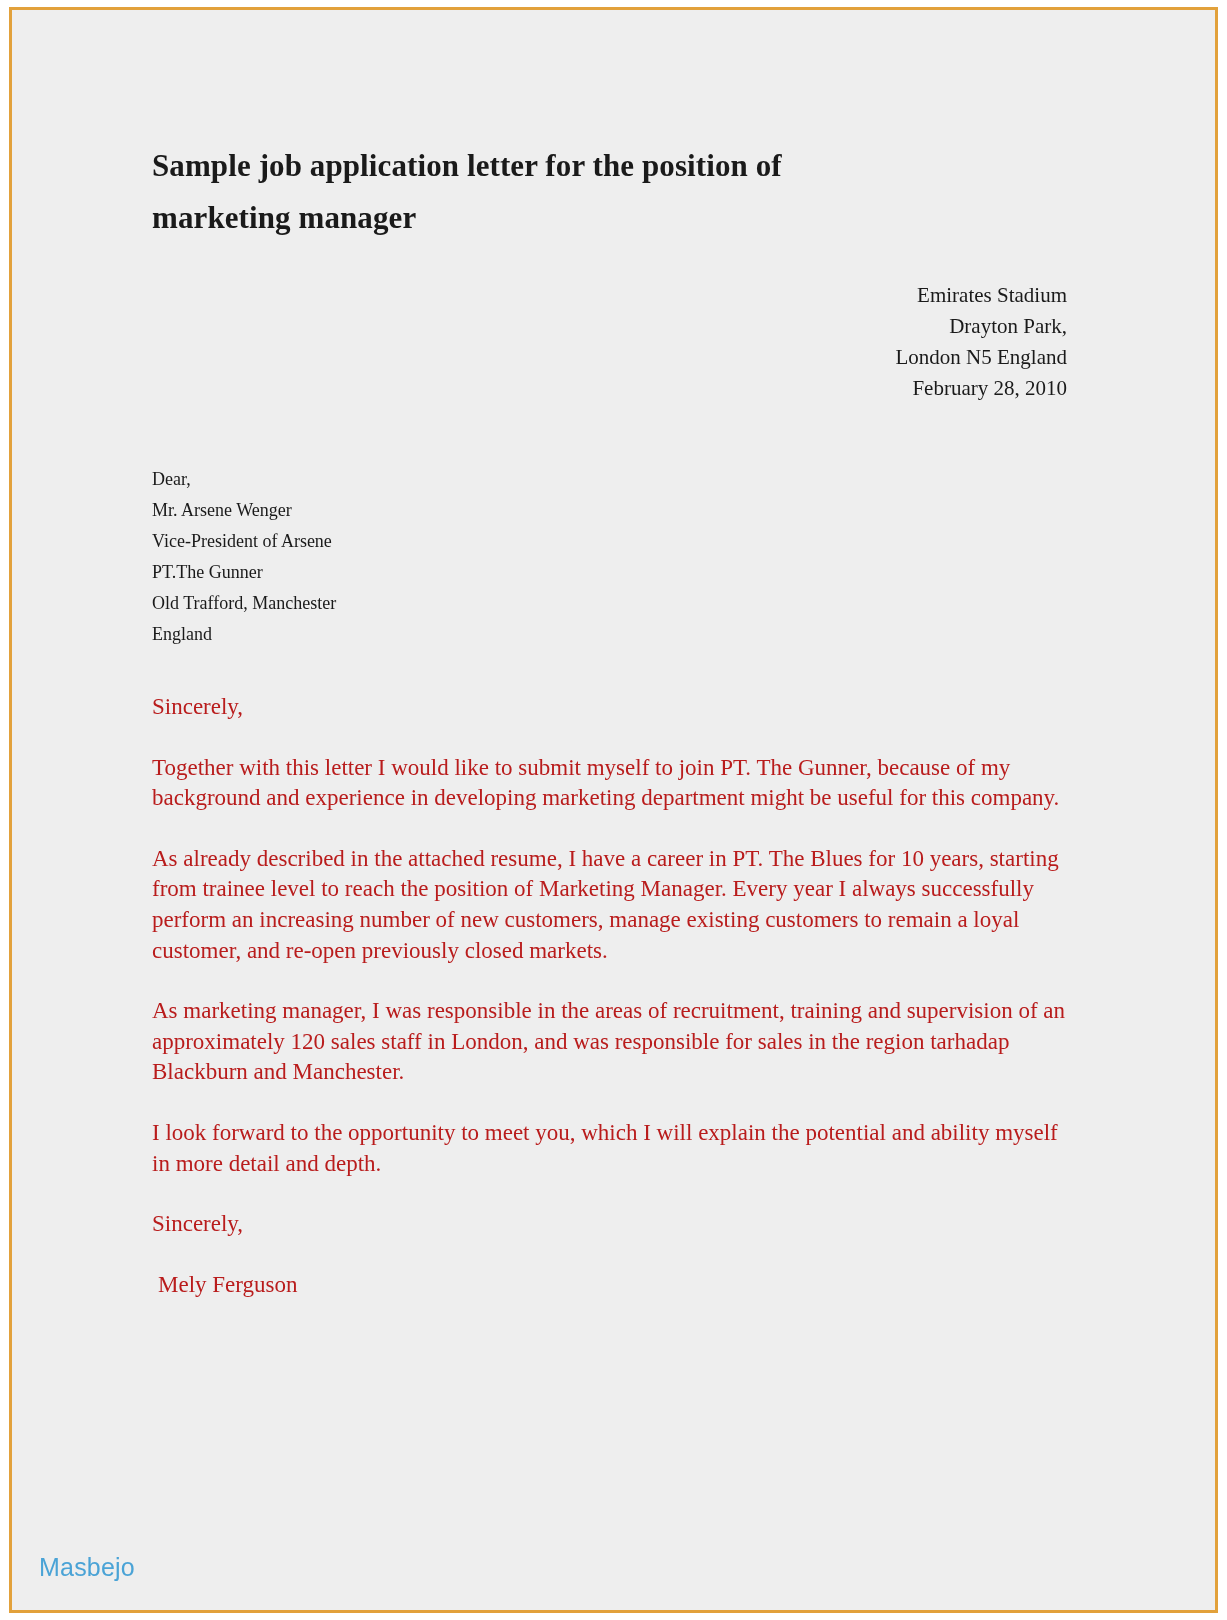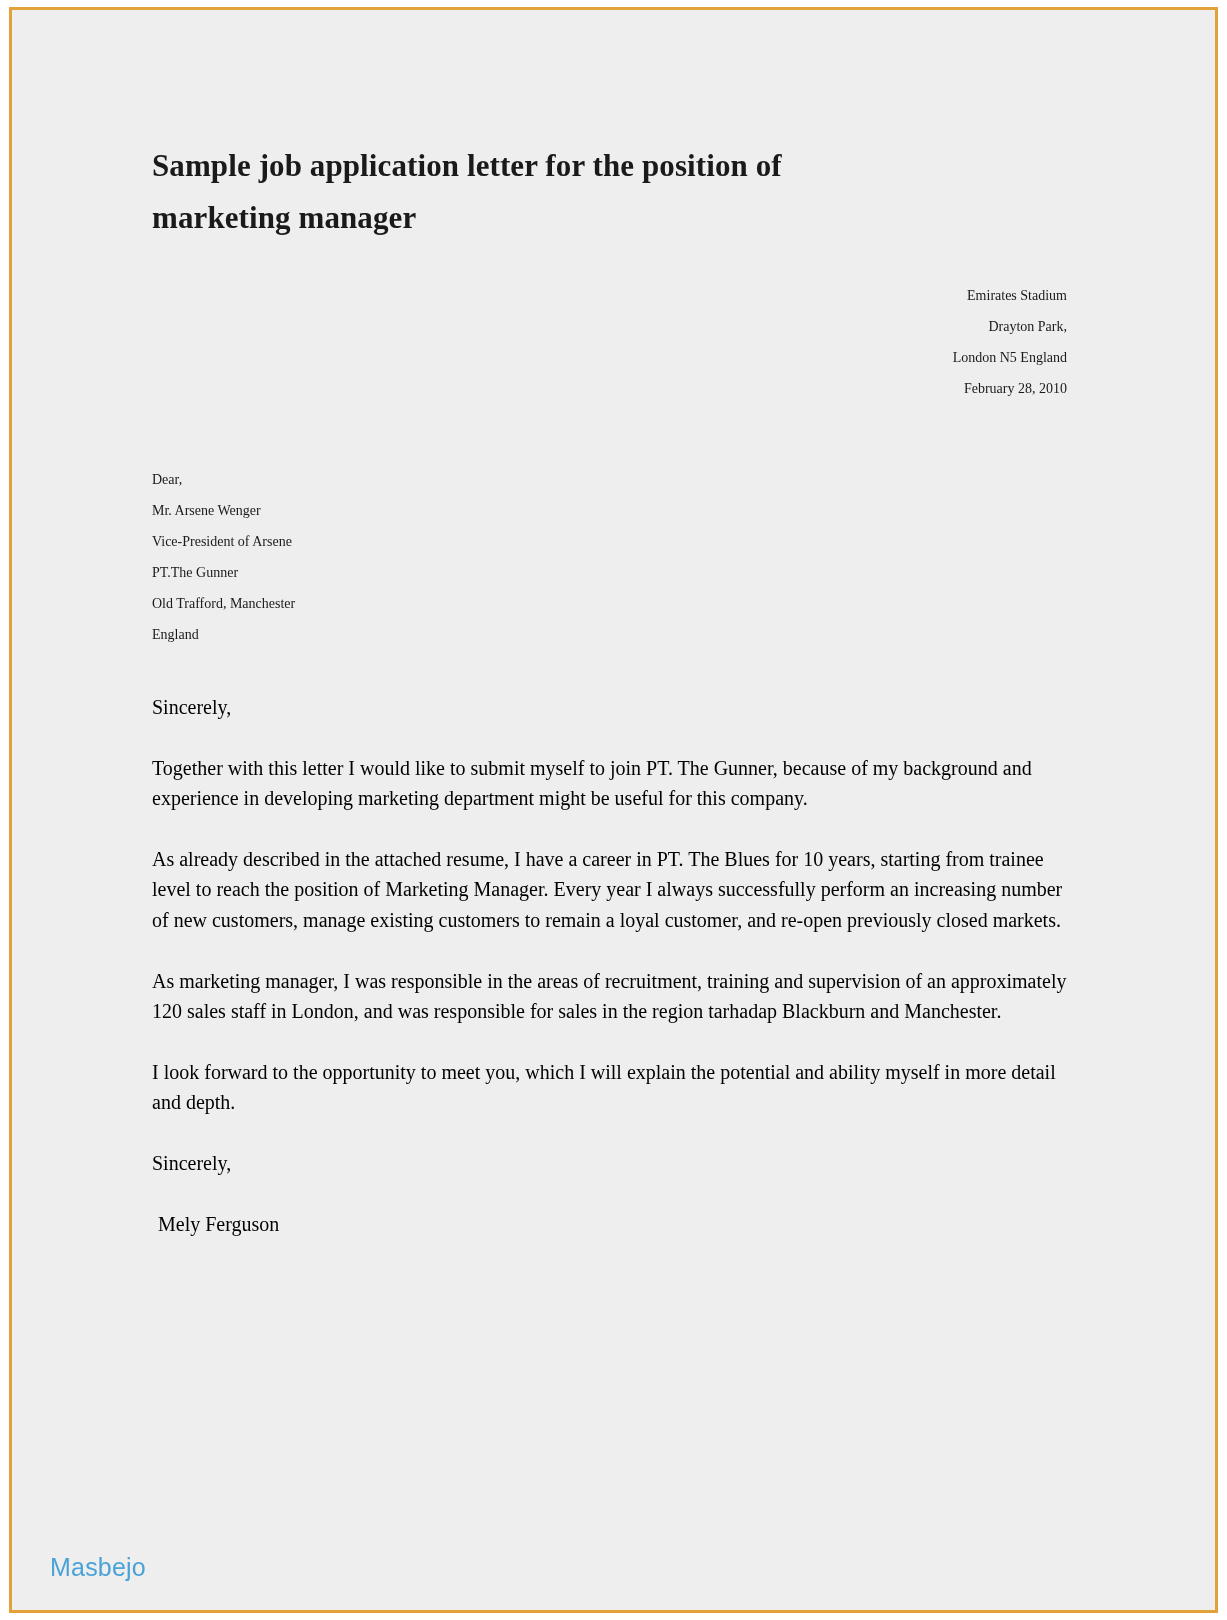--- a/index.html
+++ b/index.html
@@ -54,49 +54,49 @@
     letter-spacing: 0.1px;
     margin: 0 0 0 0;
     font-weight: bold;
   }
   .title .line2 {
     display: block;
   }
   .address-block {
     margin-top: 36px;
     text-align: right;
-    font-size: 14px;
+    font-size: 21px;
     line-height: 31px;
     color: #1a1a1a;
   }
   .salutation-block {
     margin-top: 60px;
-    font-size: 14px;
+    font-size: 18px;
     line-height: 31px;
     color: #1a1a1a;
   }
   .body-block {
     margin-top: 42px;
-    font-size: 20px;
+    font-size: 23px;
     line-height: 30.6px;
-    color: #000000;
+    color: #b91c1c;
   }
   .para {
     margin: 8px 0 30px 0;
     text-align: left;
   }
   .sign-off {
     margin: 0 0 30px 0;
   }
   .signature {
     margin: 6px;
   }
   .watermark {
     position: absolute;
-    left: 38px;
+    left: 27px;
     bottom: 28px;
     font-family: "Liberation Sans", sans-serif;
     font-size: 25px;
     color: #4aa3d6;
     letter-spacing: 0.2px;
   }
 </style>
 </head>
 <body>
 

